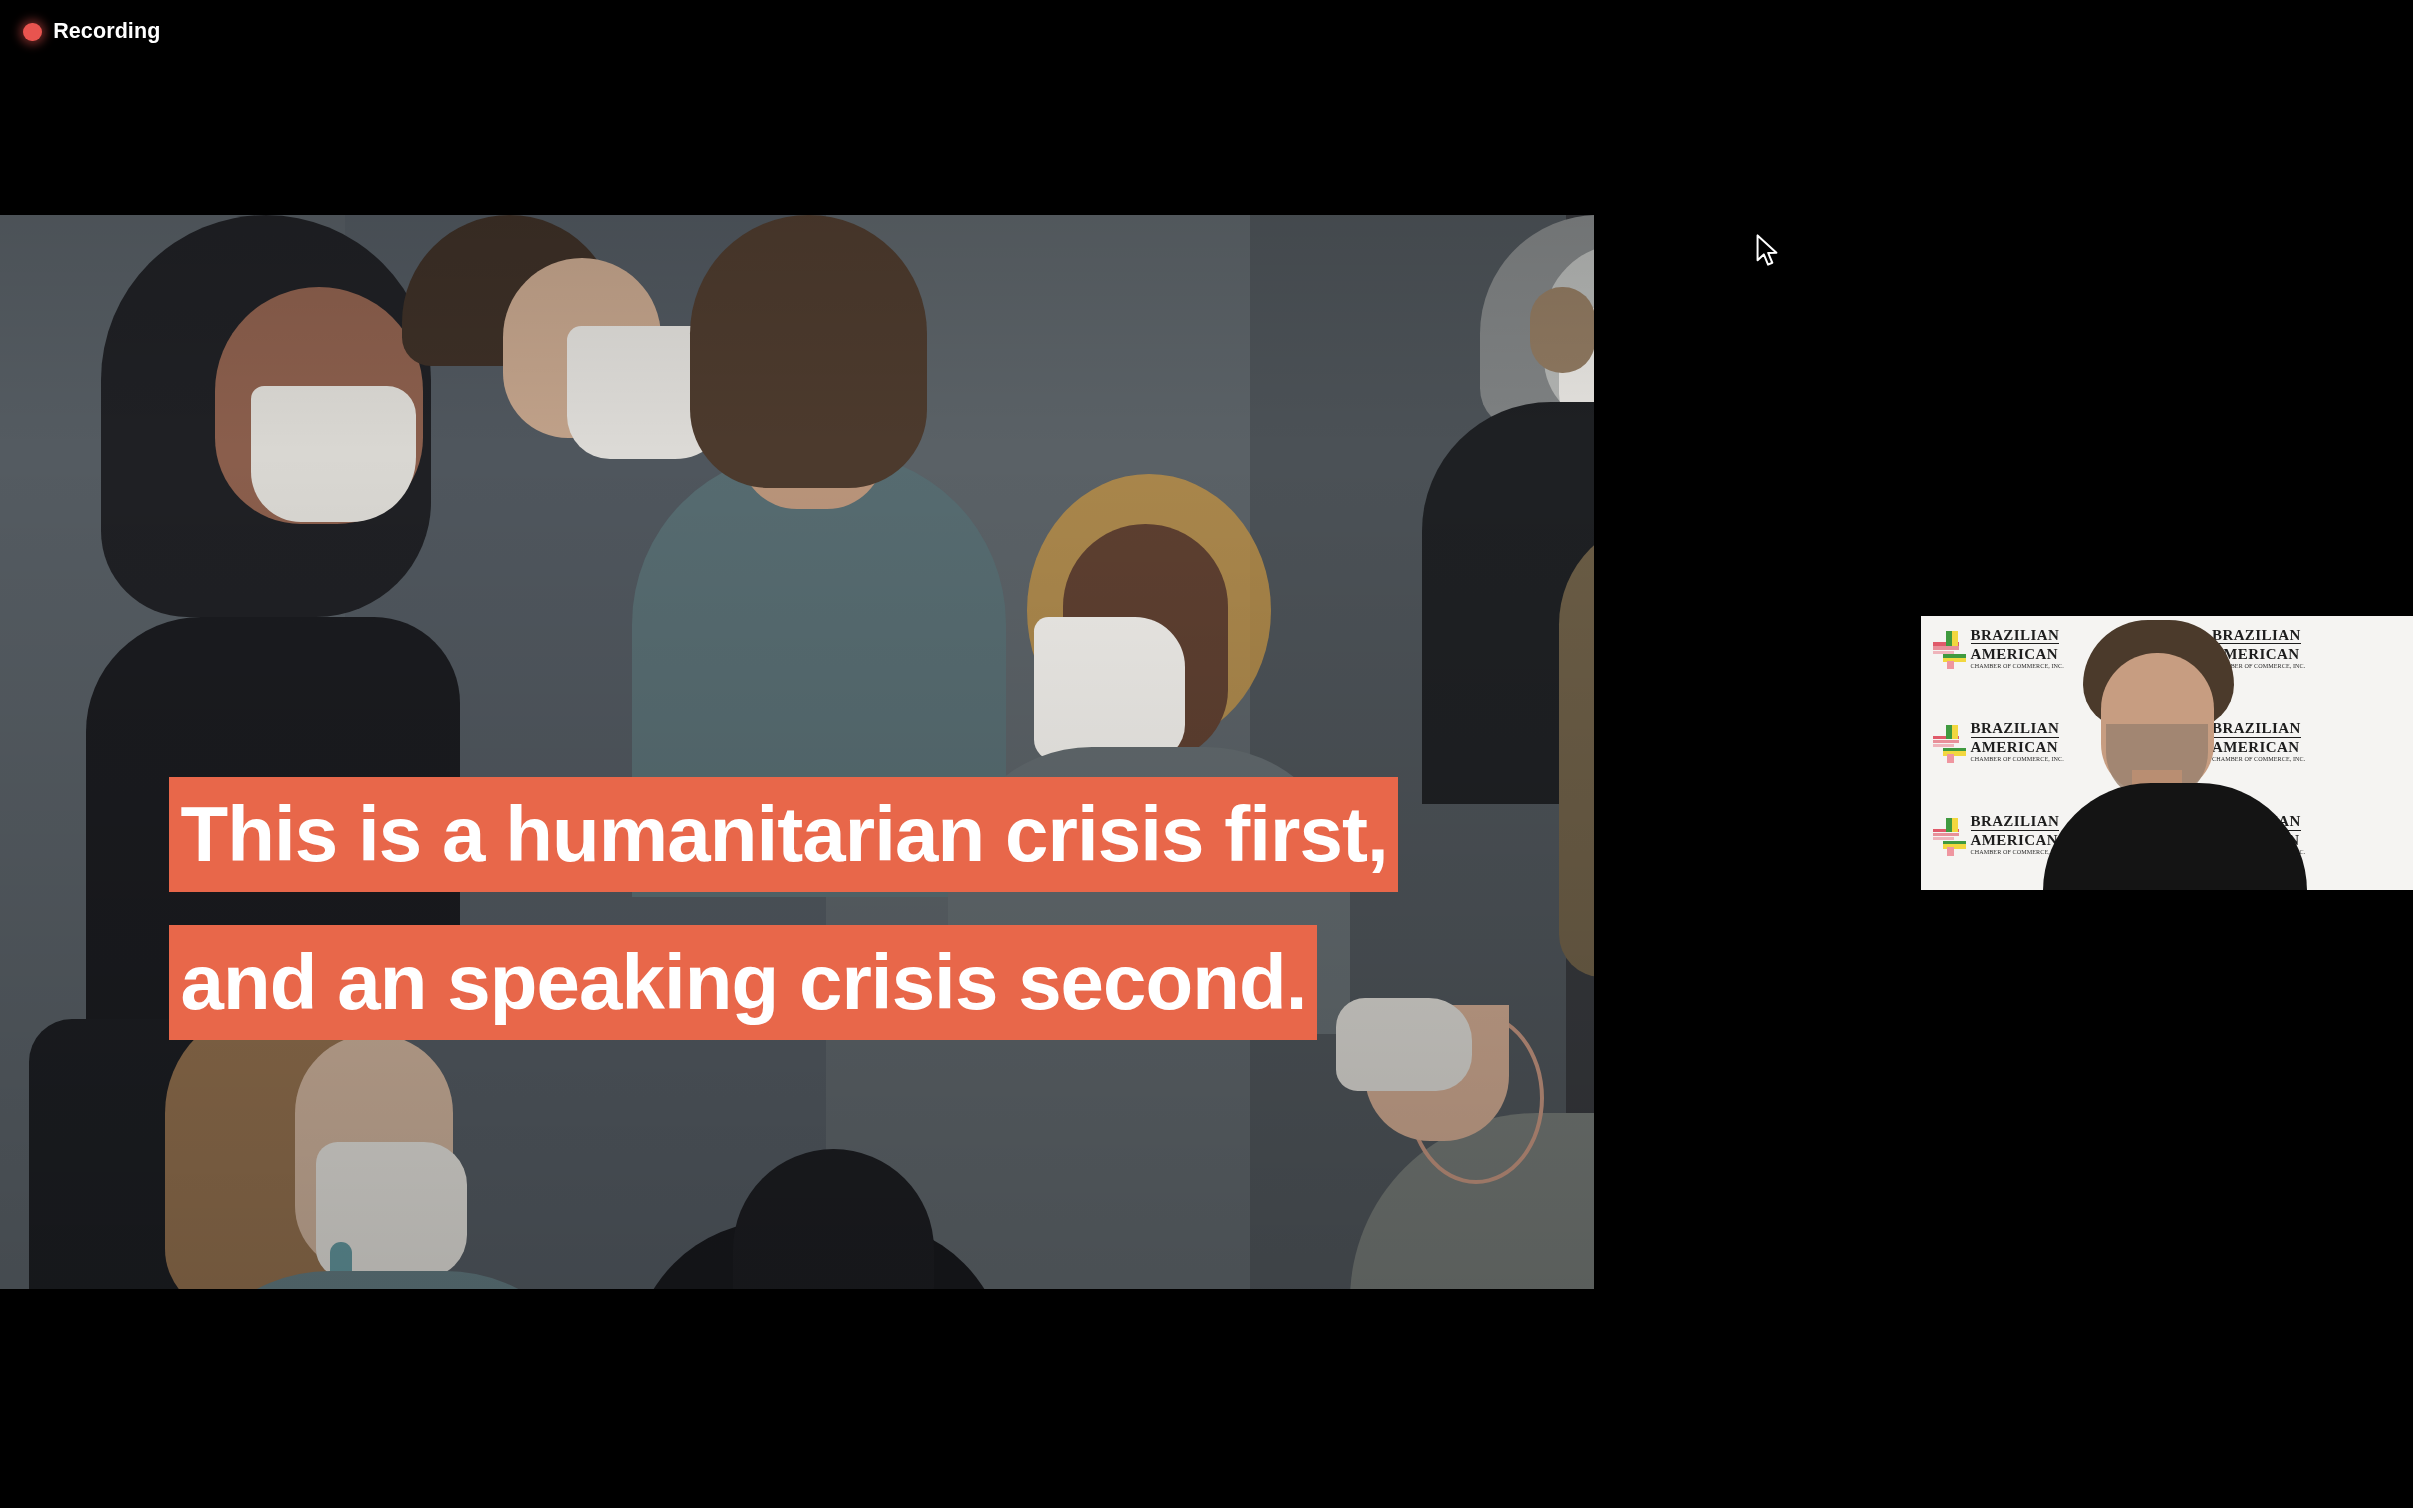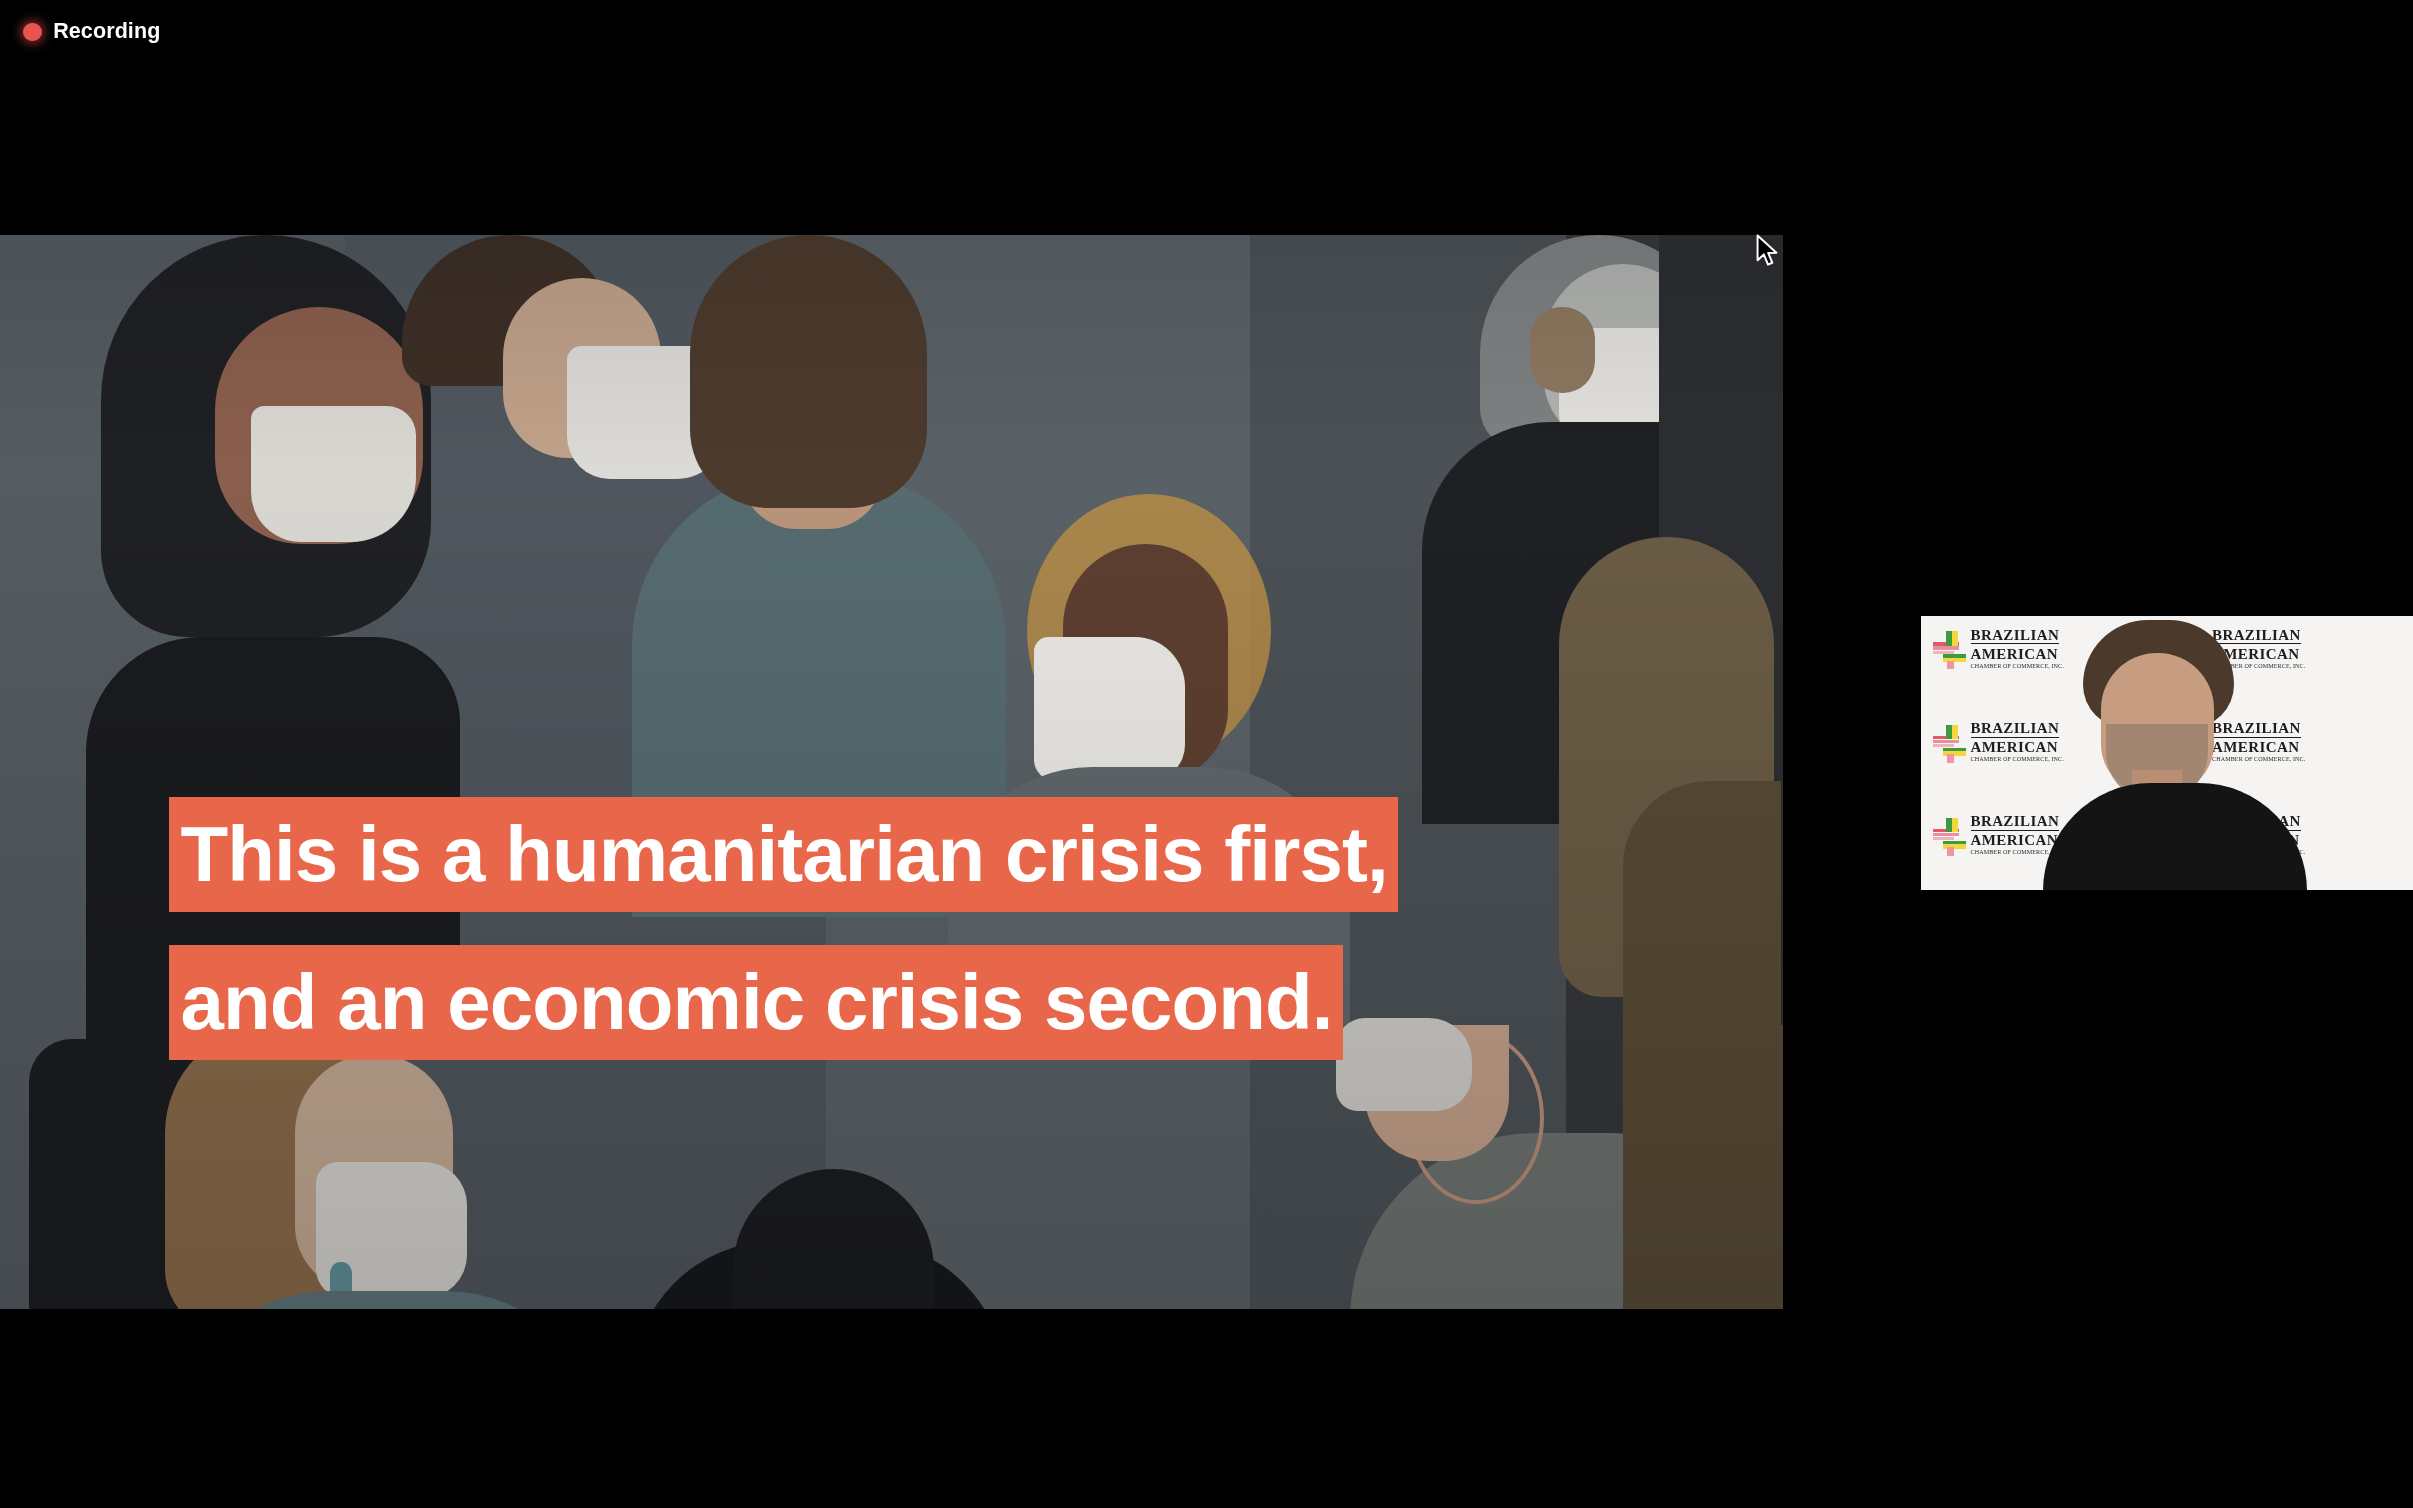--- a/index.html
+++ b/index.html
@@ -22,24 +22,23 @@
     box-shadow:0 0 10px 3.6px rgba(232,84,79,.45);
   }
   #rec-label{
     color:#ffffff; font-size:21.5px; font-weight:700;
     letter-spacing:0.1px; line-height:1;
   }
 
   
   #slide{
     position:absolute; left:0px; top:215px;
-    width:1783px; height:1074px;
+    width:1594px; height:1074px;
     overflow:hidden;
     background:#4a5057;
-    margin-top:20px;
   }
   
   #slide .bg{
     position:absolute; inset:0;
     background:
       linear-gradient(175deg,#5b6268 0%,#4e555c 28%,#44494f 62%,#3b4046 100%);
   }
   #slide .vignette{
     position:absolute; inset:0;
     background:linear-gradient(180deg,rgba(0,0,0,.10) 0%,rgba(0,0,0,0) 22%,rgba(0,0,0,.18) 100%);
@@ -198,21 +197,21 @@
       <div class="blob" style="left:1738px;top:1063px;width:172px;height:230px;background:#4a4c4a;border-radius:86px 86px 0 0;"></div>
 
       <div class="blob" style="left:1623px;top:546px;width:287px;height:532px;background:#584b36;border-radius:86px 29px 0 0;"></div>
       <div class="blob" style="left:1781px;top:503px;width:129px;height:287px;background:#312f2c;"></div>
     </div>
 
     <div class="vignette"></div>
 
     <div id="quote">
       <span class="qline">This is a humanitarian crisis first,</span>
-      <span class="qline">and an economic crisis second.</span>
+      <span class="qline">and an speaking crisis second.</span>
     </div>
   </div>
 
   <div id="webcam">
     <div class="wall"></div>
 
     <div class="logo" style="left:11.5px;top:11.5px;">
       <span class="mark">
         <i class="mk-r1"></i>
           <i class="mk-r2"></i>

